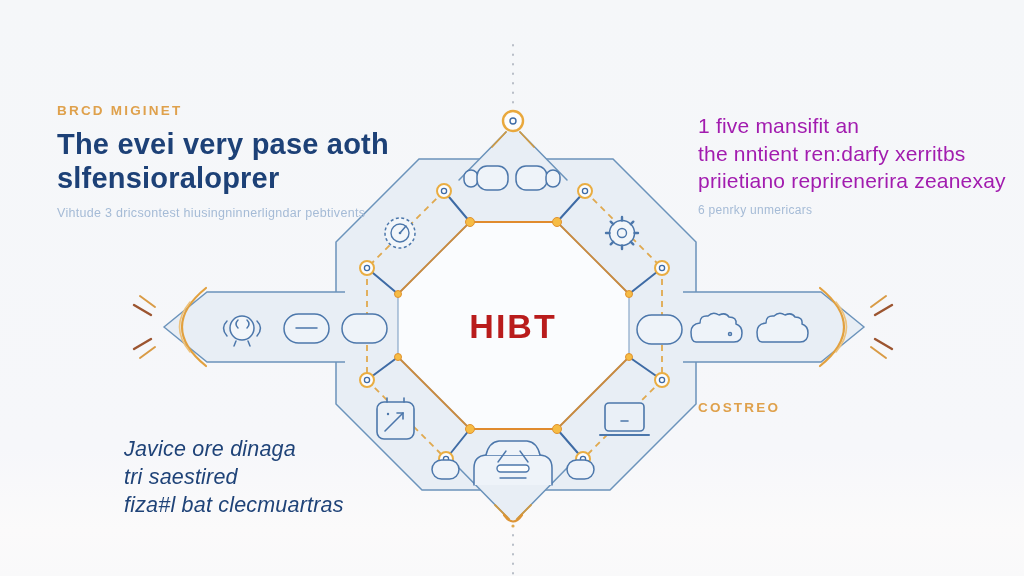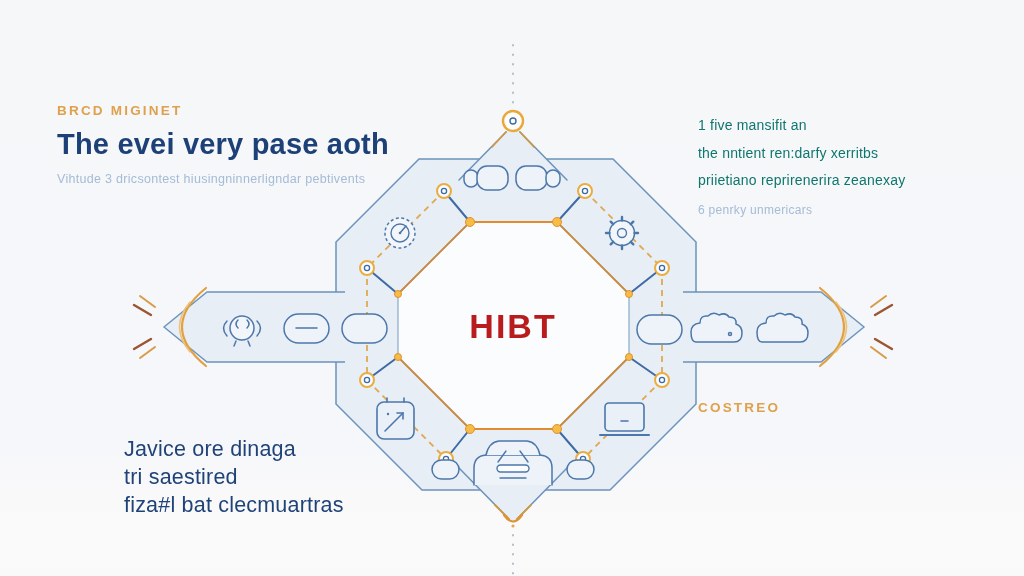--- a/index.html
+++ b/index.html
@@ -12,29 +12,29 @@
   .stage{position:absolute;inset:0;margin-top:37px;}
   svg.diagram{position:absolute;left:0;top:0;}
   .block{position:absolute;}
   .eyebrow{
     font-size:13.5px;font-weight:700;letter-spacing:2.2px;color:#dfa14c;
   }
   .heading{
     margin-top:9px;font-size:29px;font-weight:700;color:#1d4177;line-height:34px;
     letter-spacing:.2px;
   }
-  .lines{font-size:14px;font-weight:500;color:#0f766e;line-height:27.5px;letter-spacing:.2px;}
+  .lines{font-size:21px;font-weight:500;color:#a21caf;line-height:27.5px;letter-spacing:.2px;}
   .sub{font-size:12.5px;color:#a5bbd6;letter-spacing:.3px;}
   .tl{left:57px;top:66px;width:340px;}
   .tl .sub{margin-top:11px;}
   .tr{left:698px;top:68px;width:310px;}
   .tr .lines{margin-top:7px;}
   .tr .sub{margin-top:8px;font-size:12px;}
   .bl{left:124px;top:398px;width:320px;}
-  .bl .lines{font-size:21.5px;line-height:28px;color:#1f4378;}
+  .bl .lines{font-size:21.5px;line-height:28px;color:#1f4378;font-style:italic;}
   .br{left:698px;top:363px;width:320px;}
   .br .lines{margin-top:7px;}
   .br .sub{margin-top:8px;font-size:12px;}
   .center-label{
     position:absolute;left:513px;top:289px;transform:translate(-50%,-50%);
     font-size:34px;font-weight:700;letter-spacing:2px;color:#b91c1c;
   }
 </style>
 </head>
 <body>
@@ -251,20 +251,21 @@
     <rect x="497" y="428" width="32" height="7" rx="3.5" stroke-width="1.4" fill="#fbfcfd"></rect>
     <line x1="500" y1="441" x2="526" y2="441" stroke-width="1.4"></line>
   </g>
 
 </svg>
 
   <div class="block tl">
     <div class="eyebrow">BRCD MIGINET</div>
     <div class="heading">
       <div>The evei very pase aoth</div>
+      <div>slfensioraloprer</div>
     </div>
     <div class="sub">Vihtude 3 dricsontest hiusingninnerligndar pebtivents</div>
   </div>
 
   <div class="block tr">
     <div class="lines">
       <div>1 five mansifit an</div>
       <div>the nntient ren:darfy xerritbs</div>
       <div>priietiano reprirenerira zeanexay</div>
     </div>

